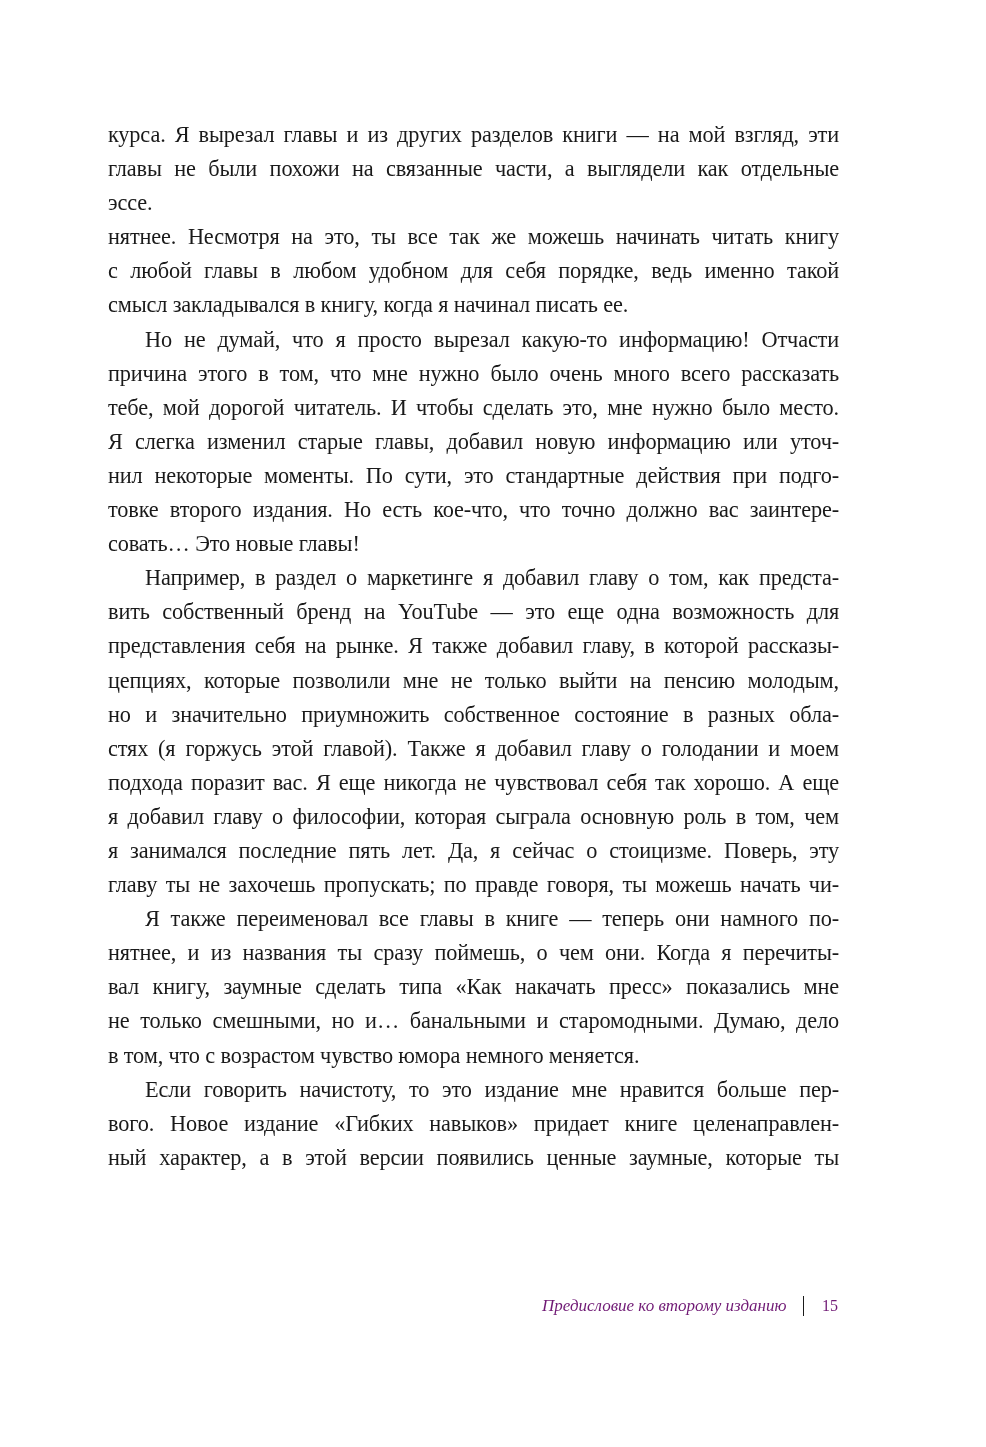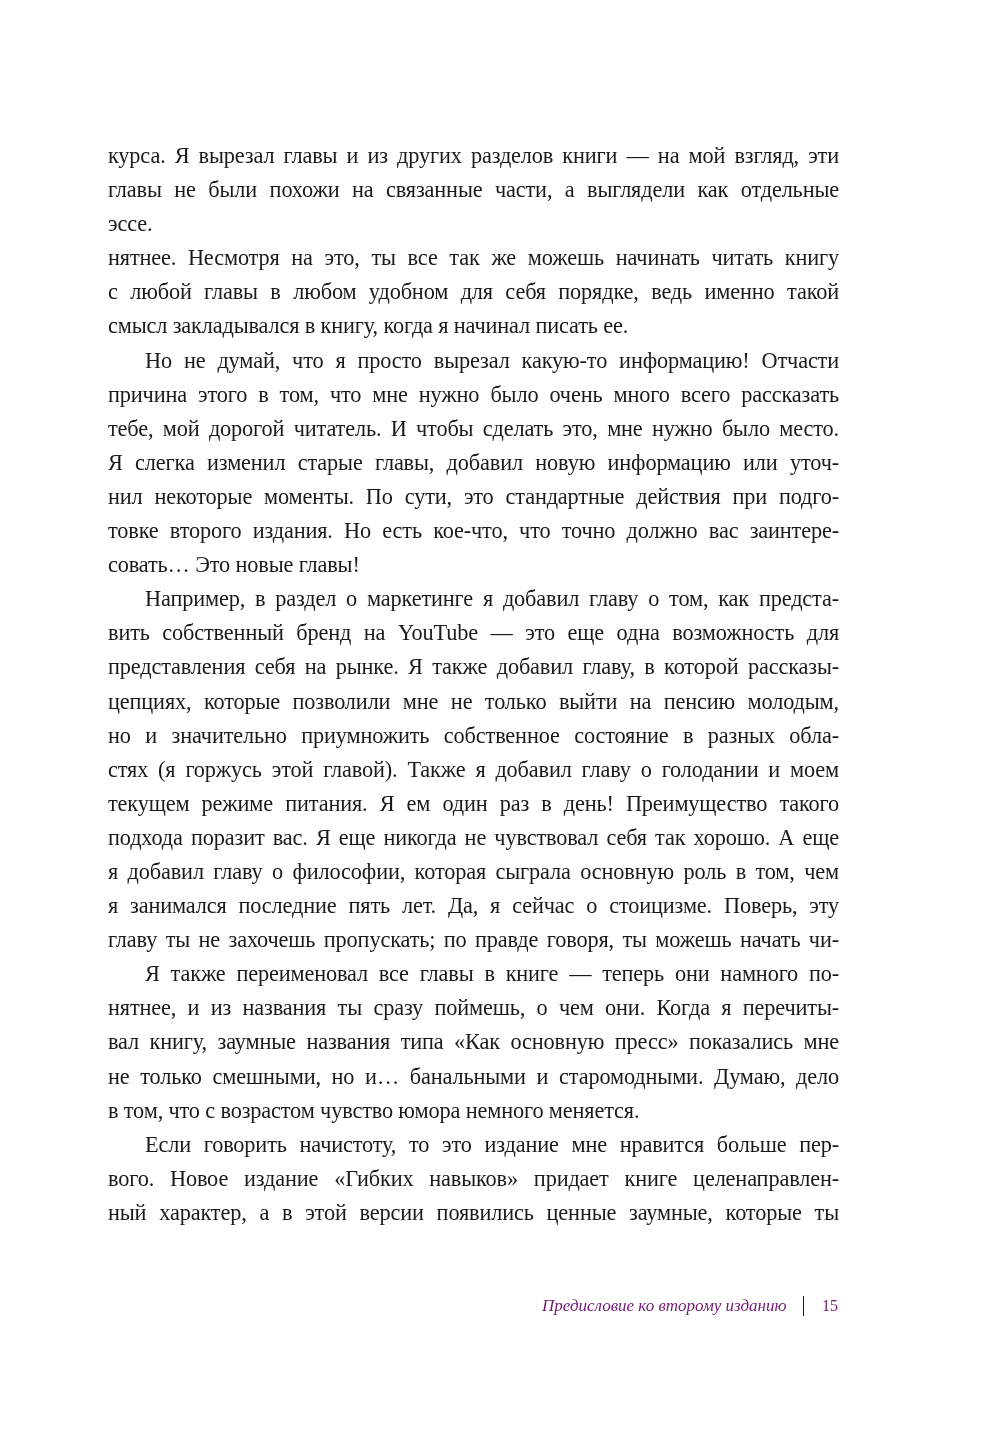--- a/index.html
+++ b/index.html
@@ -19,21 +19,20 @@
       position: absolute;
       left: 0; top: 0;
       width: 986px; height: 1447px;
       background: #ffffff;
     }
     .text-block {
       position: absolute;
       left: 108px;
       top: 118px;
       width: 731px;
-      margin-top: 21px;
     }
     .line {
       display: block;
       height: 34.1px;
       line-height: 34.1px;
       font-size: 22.3px;
       white-space: nowrap;
       text-align: justify;
       text-align-last: justify;
       letter-spacing: -0.15px;
@@ -94,30 +93,29 @@
         <span class="line">товке второго издания. Но есть кое-что, что точно должно вас заинтере-</span>
         <span class="line last">совать… Это новые главы!</span>
       </div>
       <div class="paragraph">
         <span class="line indent">Например, в раздел о маркетинге я добавил главу о том, как предста-</span>
         <span class="line">вить собственный бренд на YouTube — это еще одна возможность для</span>
         <span class="line">представления себя на рынке. Я также добавил главу, в которой рассказы-</span>
         <span class="line">цепциях, которые позволили мне не только выйти на пенсию молодым,</span>
         <span class="line">но и значительно приумножить собственное состояние в разных обла-</span>
         <span class="line">стях (я горжусь этой главой). Также я добавил главу о голодании и моем</span>
-        <span class="line">текущем режиме питания. Я ем один раз в день! Преимущество такого</span>
         <span class="line">подхода поразит вас. Я еще никогда не чувствовал себя так хорошо. А еще</span>
         <span class="line">я добавил главу о философии, которая сыграла основную роль в том, чем</span>
         <span class="line">я занимался последние пять лет. Да, я сейчас о стоицизме. Поверь, эту</span>
         <span class="line">главу ты не захочешь пропускать; по правде говоря, ты можешь начать чи-</span>
       </div>
       <div class="paragraph">
         <span class="line indent">Я также переименовал все главы в книге — теперь они намного по-</span>
         <span class="line">нятнее, и из названия ты сразу поймешь, о чем они. Когда я перечиты-</span>
-        <span class="line">вал книгу, заумные названия типа «Как основную пресс» показались мне</span>
+        <span class="line">вал книгу, заумные сделать типа «Как накачать пресс» показались мне</span>
         <span class="line">не только смешными, но и… банальными и старомодными. Думаю, дело</span>
         <span class="line last">в том, что с возрастом чувство юмора немного меняется.</span>
       </div>
       <div class="paragraph">
         <span class="line indent">Если говорить начистоту, то это издание мне нравится больше пер-</span>
         <span class="line">вого. Новое издание «Гибких навыков» придает книге целенаправлен-</span>
         <span class="line">ный характер, а в этой версии появились ценные заумные, которые ты</span>
       </div>
     </div>
 

